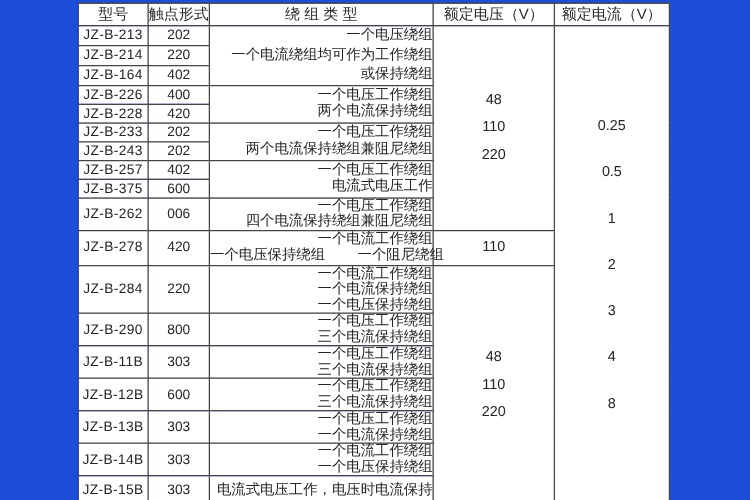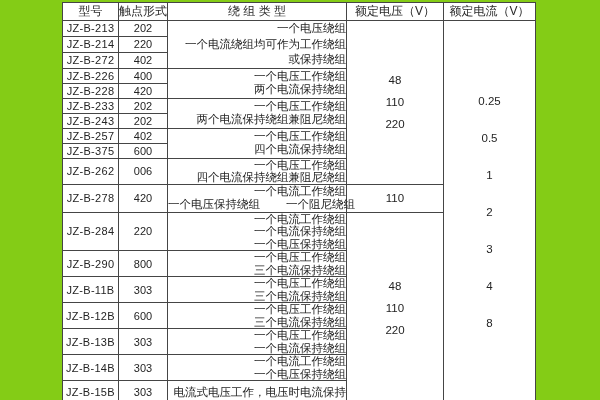--- a/index.html
+++ b/index.html
@@ -1,17 +1,17 @@
 <!DOCTYPE html>
 <html><head>
 <meta charset="utf-8">
 <style>
   html,body{margin:0;padding:0;background:#fff;}
   .page{
-    position:relative;width:600px;height:400px;background:#84cc16;overflow:hidden;
+    position:relative;width:600px;height:400px;background:#1d4ed8;overflow:hidden;
     font-family:"Liberation Sans","DejaVu Sans",sans-serif;color:#242424;
   }
   table.spec{
     position:absolute;left:62px;top:2px;width:473px;
     border-collapse:collapse;table-layout:fixed;
   }
   table.spec th,table.spec td{
     border:1px solid #454545;padding:0;vertical-align:middle;
     font-weight:normal;background:#fff;
   }
@@ -79,21 +79,21 @@
         <div>8</div>
       </td>
     </tr>
 
     <tr class="h15">
       <td class="mdl">JZ-B-214</td>
       <td class="num">220</td>
     </tr>
 
     <tr class="h15">
-      <td class="mdl">JZ-B-272</td>
+      <td class="mdl">JZ-B-164</td>
       <td class="num">402</td>
     </tr>
 
     <tr class="h15">
       <td class="mdl">JZ-B-226</td>
       <td class="num">400</td>
       <td class="wind lh13" rowspan="2">
         <div>一个电压工作绕组</div>
         <div>两个电流保持绕组</div>
       </td>
@@ -116,21 +116,21 @@
     <tr class="h15">
       <td class="mdl">JZ-B-243</td>
       <td class="num">202</td>
     </tr>
 
     <tr class="h15">
       <td class="mdl">JZ-B-257</td>
       <td class="num">402</td>
       <td class="wind lh13" rowspan="2">
         <div>一个电压工作绕组</div>
-        <div>四个电流保持绕组</div>
+        <div>电流式电压工作</div>
       </td>
     </tr>
 
     <tr class="h15">
       <td class="mdl">JZ-B-375</td>
       <td class="num">600</td>
     </tr>
 
     <tr class="h25">
       <td class="mdl">JZ-B-262</td>

